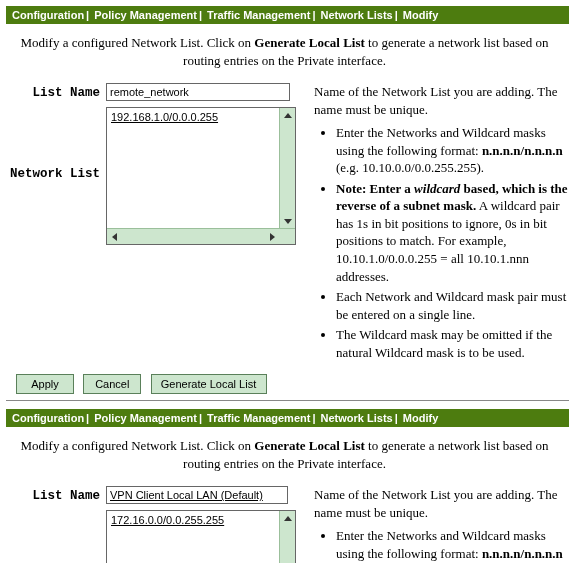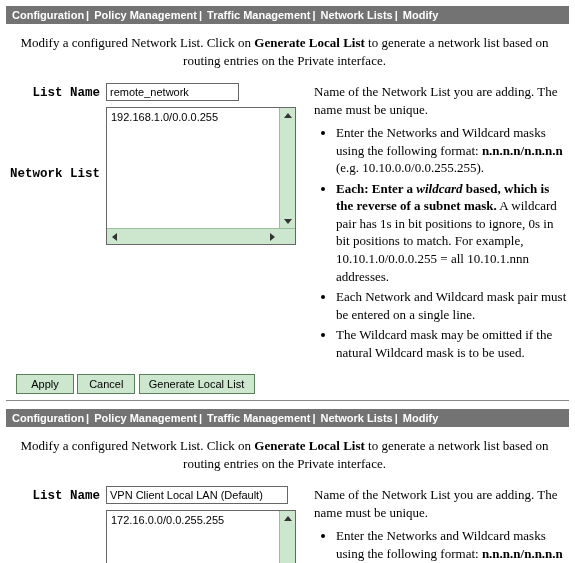--- a/index.html
+++ b/index.html
@@ -6,21 +6,21 @@
     font-family: "Times New Roman", Times, serif;
     font-size: 13px;
     color: #000;
     margin: 6px;
     background: #fff;
   }
   .section {
     margin-bottom: 4px;
   }
   .breadcrumb {
-    background: #737373;
+    background: #4d7c0f;
     color: #ffffff;
     font-family: Arial, Helvetica, sans-serif;
     font-size: 11px;
     font-weight: bold;
     padding: 3px 6px;
   }
   .breadcrumb span.sep {
     padding: 0 2px;
   }
   .desc {
@@ -50,44 +50,46 @@
     flex: 0 0 290px;
   }
   .right-col {
     flex: 1;
     padding-left: 18px;
     line-height: 1.35;
   }
   input.textfield {
     font-family: Arial, sans-serif;
     font-size: 11px;
-    width: 133px;
+    width: 184px;
     height: 18px;
     border: 1px solid #666;
     padding: 1px 3px;
     box-sizing: border-box;
   }
   input.textfield.wide {
     width: 182px;
+    text-decoration: underline;
   }
   .textarea-wrap {
     position: relative;
     width: 190px;
     height: 138px;
     border: 1px solid #666;
     background: #fff;
     box-sizing: border-box;
   }
   .textarea-content {
     font-family: Arial, sans-serif;
     font-size: 11px;
     padding: 3px 4px;
     color: #000;
     height: calc(100% - 15px);
     overflow: hidden;
+    text-decoration: underline;
   }
   .sb {
     position: absolute;
     background: #cde6ce;
   }
   .sb-v {
     right: 0; top: 0;
     width: 15px;
     height: calc(100% - 15px);
     border-left: 1px solid #9bbf9b;
@@ -119,20 +121,21 @@
     margin: 10px 0 6px 10px;
   }
   .btn {
     display: inline-block;
     background: #cde6ce;
     border: 1px solid #5a805a;
     font-family: Arial, sans-serif;
     font-size: 11px;
     text-align: center;
     padding: 3px 0;
+    margin-right: 6px;
     cursor: pointer;
     box-sizing: border-box;
   }
   .btn.small { width: 58px; }
   .btn.large { width: 116px; }
   ul.hints {
     margin: 6px 0 0 0;
     padding-left: 22px;
   }
   ul.hints li {
@@ -186,21 +189,21 @@
                 <div class="arrow right"></div>
               </div>
           </div>
         </div>
       </div>
     </div>
     <div class="right-col">
       <div>Name of the Network List you are adding. The name must be unique.</div>
       <ul class="hints">
         <li><span>Enter the Networks and Wildcard masks using the following format: </span><b>n.n.n.n/n.n.n.n</b><span> (e.g. 10.10.0.0/0.0.255.255).</span></li>
-        <li><b><span>Each: Enter a </span><i>wildcard</i><span> based, which is the reverse of a subnet mask.</span></b><span> A wildcard pair has 1s in bit positions to ignore, 0s in bit positions to match. For example, 10.10.1.0/0.0.0.255 = all 10.10.1.nnn addresses.</span></li>
+        <li><b><span>Note: Enter a </span><i>wildcard</i><span> based, which is the reverse of a subnet mask.</span></b><span> A wildcard pair has 1s in bit positions to ignore, 0s in bit positions to match. For example, 10.10.1.0/0.0.0.255 = all 10.10.1.nnn addresses.</span></li>
         <li>Each Network and Wildcard mask pair must be entered on a single line.</li>
         <li>The Wildcard mask may be omitted if the natural Wildcard mask is to be used.</li>
       </ul>
     </div>
   </div>
 
   <div class="button-row">
     <span class="btn small">Apply</span>
     <span class="btn small">Cancel</span>
     <span class="btn large">Generate Local List</span>

